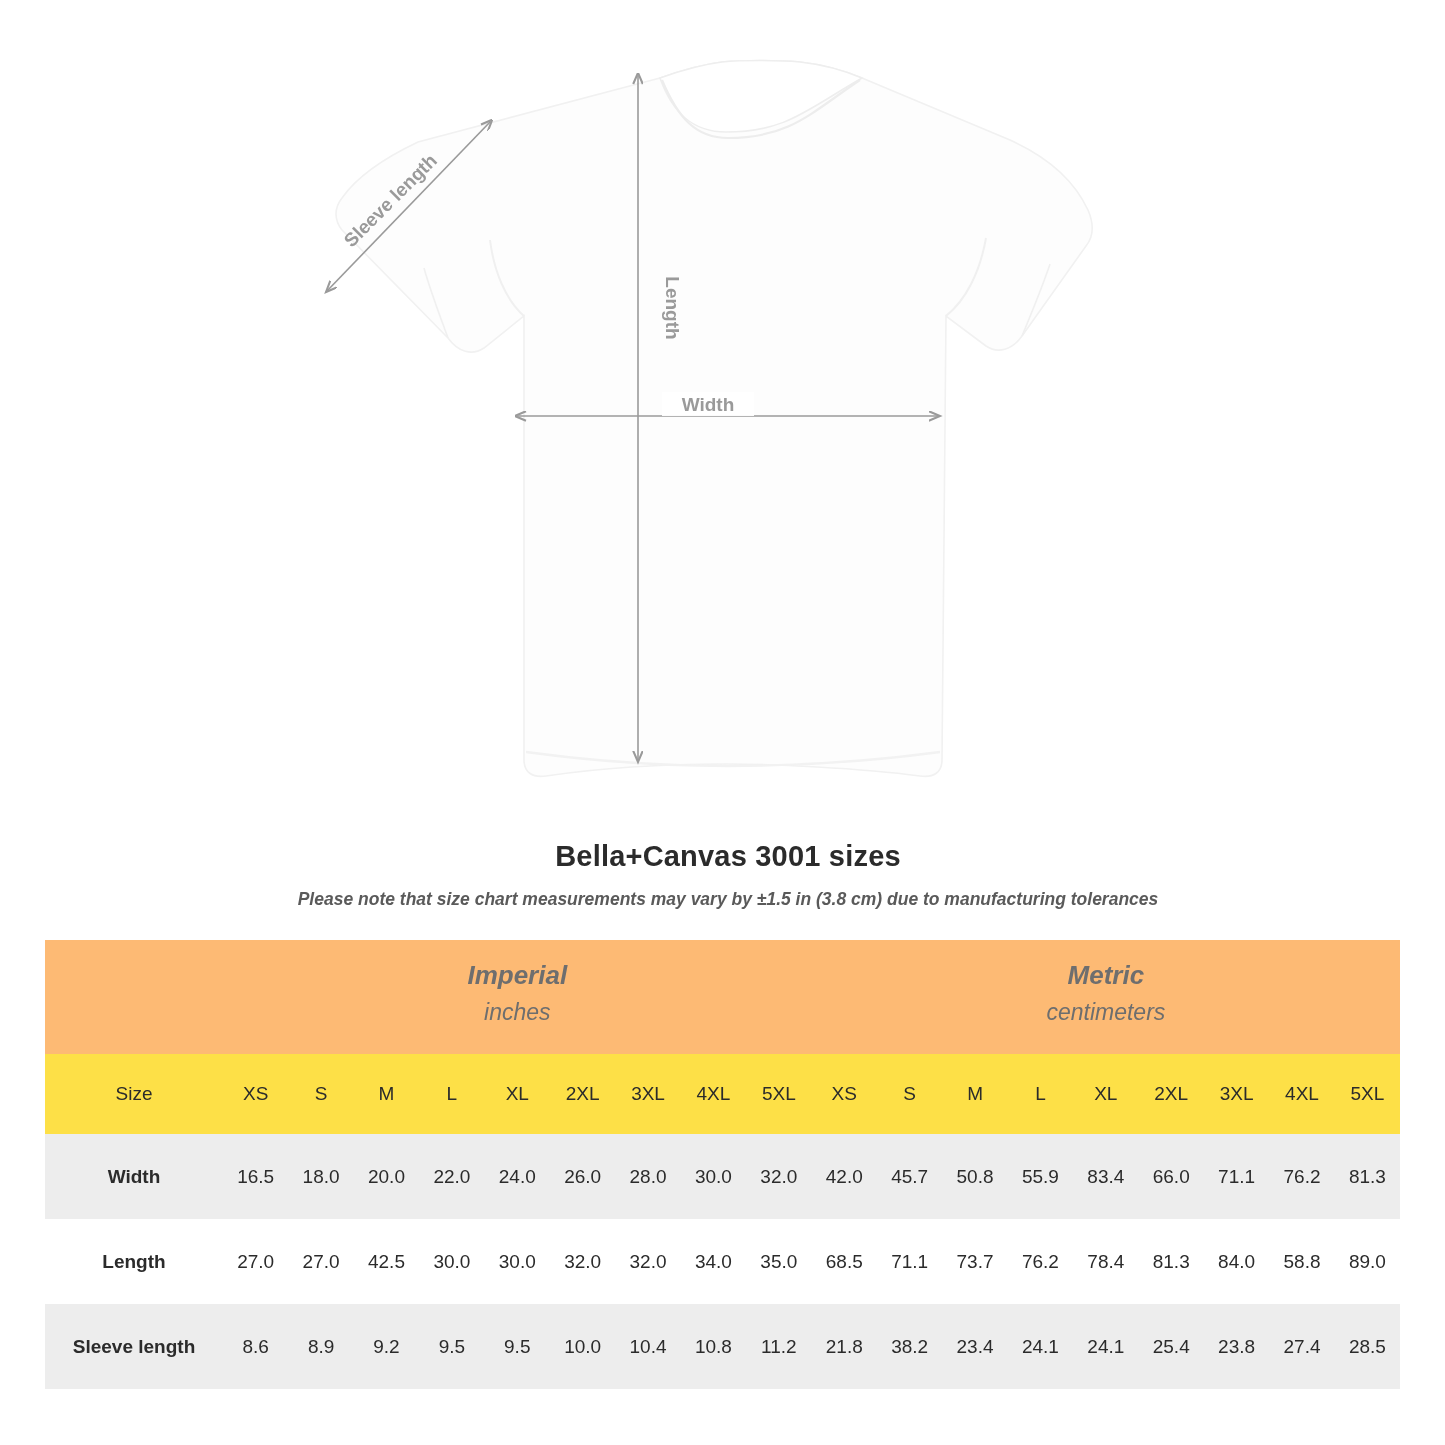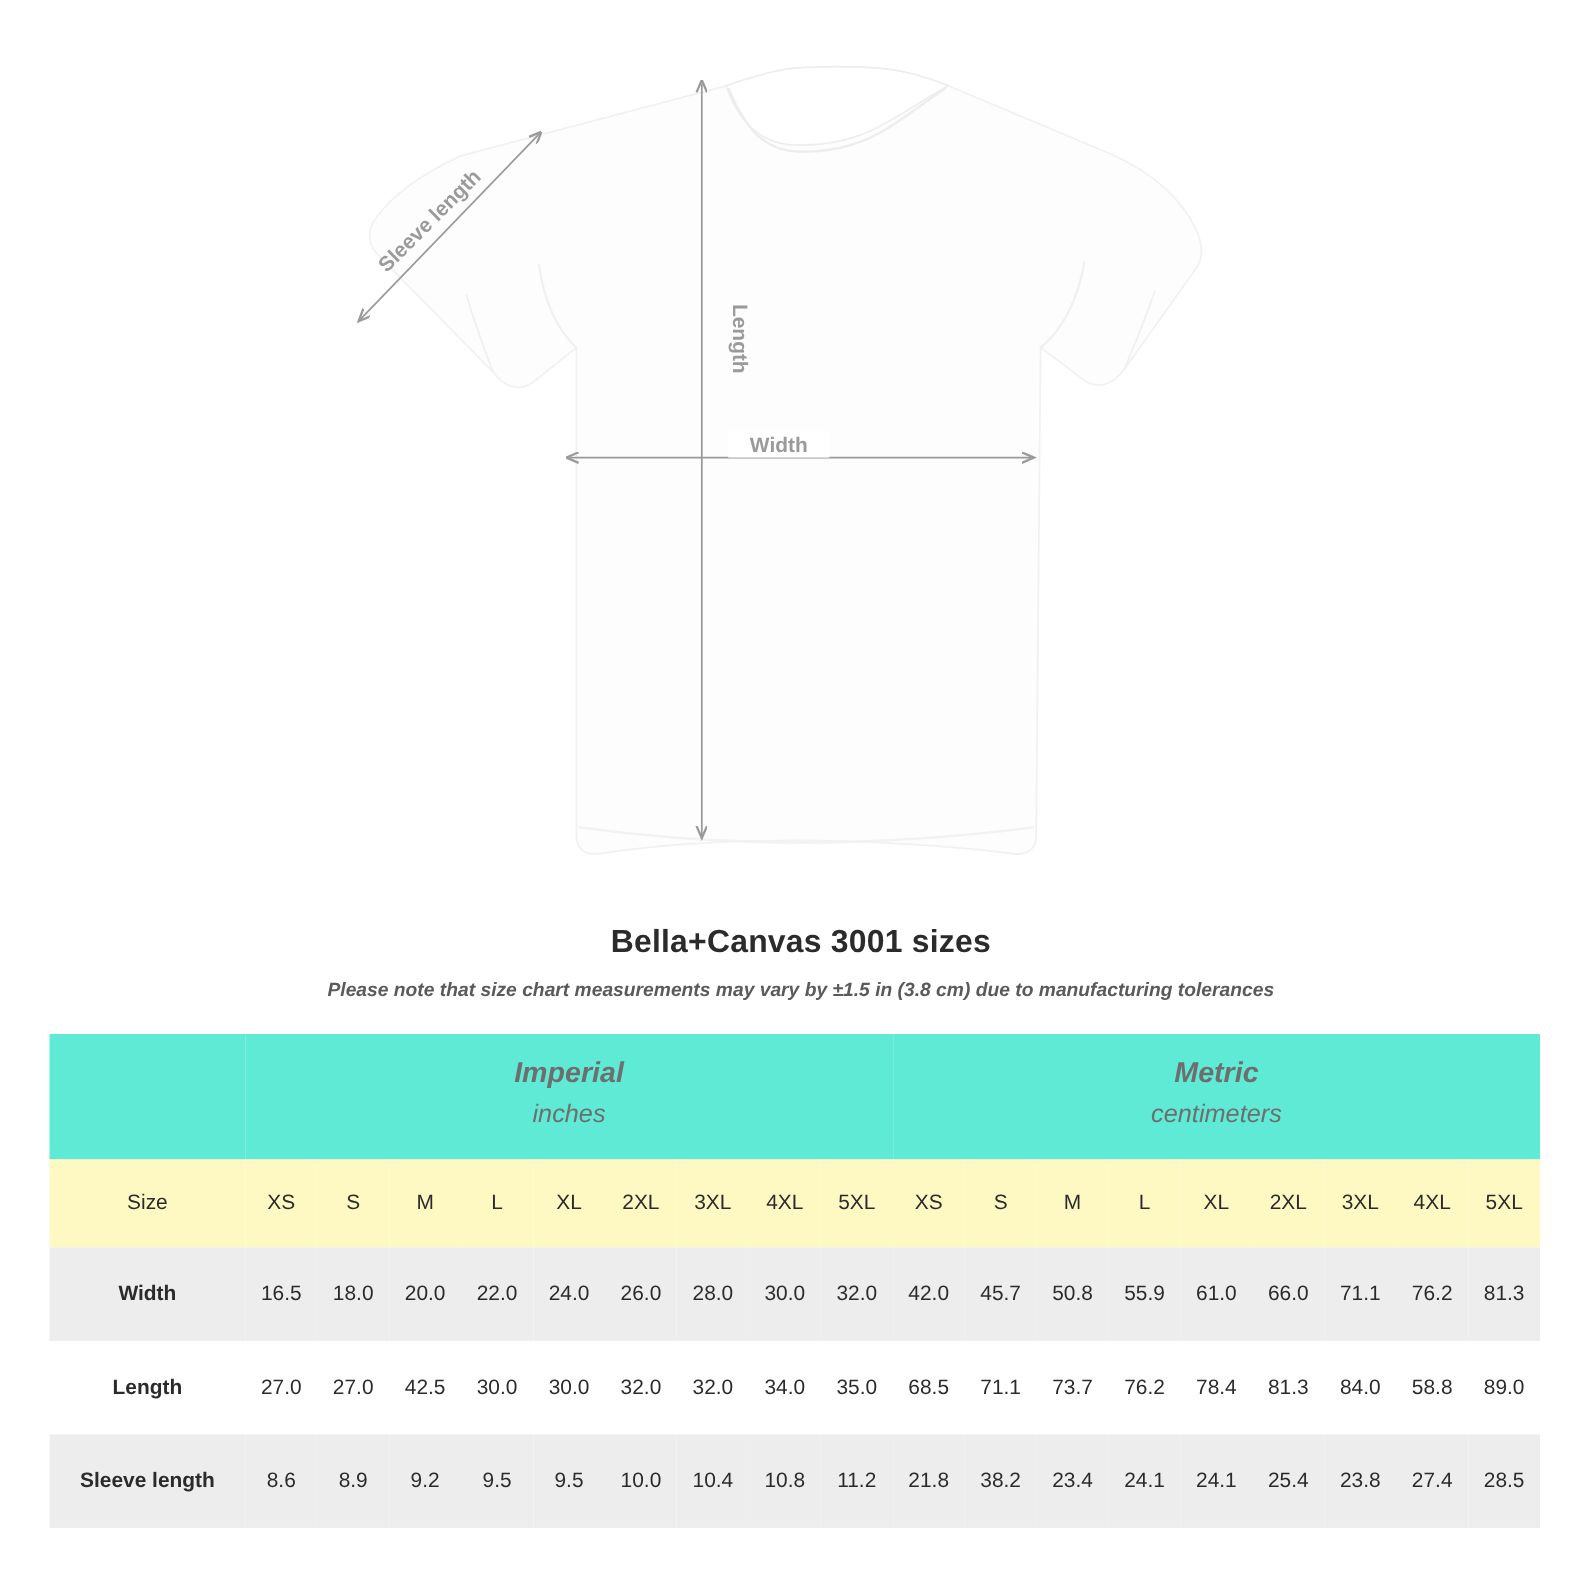--- a/index.html
+++ b/index.html
@@ -61,39 +61,39 @@
     table-layout: fixed;
   }
   table.size-table td, table.size-table th {
     text-align: center;
     vertical-align: middle;
     font-weight: normal;
   }
 
   .unit-head td {
     height: 112px;
-    background: #5eead4;
+    background: #fdba74;
   }
   .unit-name {
     font-size: 26px;
     font-style: italic;
     font-weight: bold;
     color: #6e6e6e;
     line-height: 1.25;
   }
   .unit-sub {
     font-size: 23px;
     font-style: italic;
     color: #6e6e6e;
     line-height: 1.9;
   }
 
   .head-row td {
     height: 78px;
-    background: #fef9c3;
+    background: #fde047;
     font-size: 19px;
     font-weight: bold;
     color: #2b2b2b;
   }
   .head-row td.rowlabel {
     font-size: 19px;
   }
 
   .data-row td {
     height: 83px;
@@ -251,21 +251,21 @@
           <td class="cell">22.0</td>
           <td class="cell">24.0</td>
           <td class="cell">26.0</td>
           <td class="cell">28.0</td>
           <td class="cell">30.0</td>
           <td class="cell">32.0</td>
           <td class="cell">42.0</td>
           <td class="cell">45.7</td>
           <td class="cell">50.8</td>
           <td class="cell">55.9</td>
-          <td class="cell">61.0</td>
+          <td class="cell">83.4</td>
           <td class="cell">66.0</td>
           <td class="cell">71.1</td>
           <td class="cell">76.2</td>
           <td class="cell">81.3</td>
         </tr>
 
         <tr class="data-row plain">
           <td class="rowlabel">Length</td>
           <td class="cell">27.0</td>
           <td class="cell">27.0</td>

